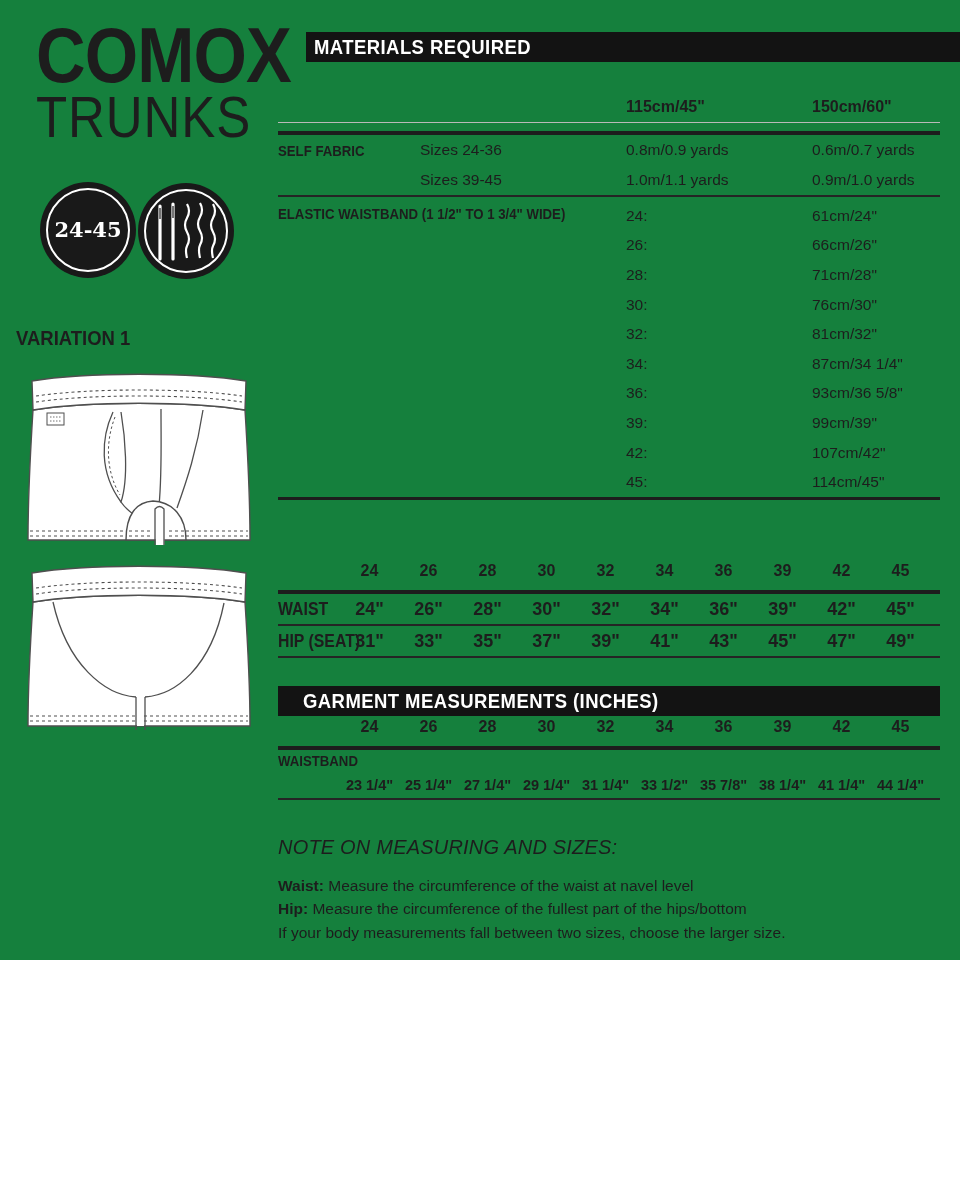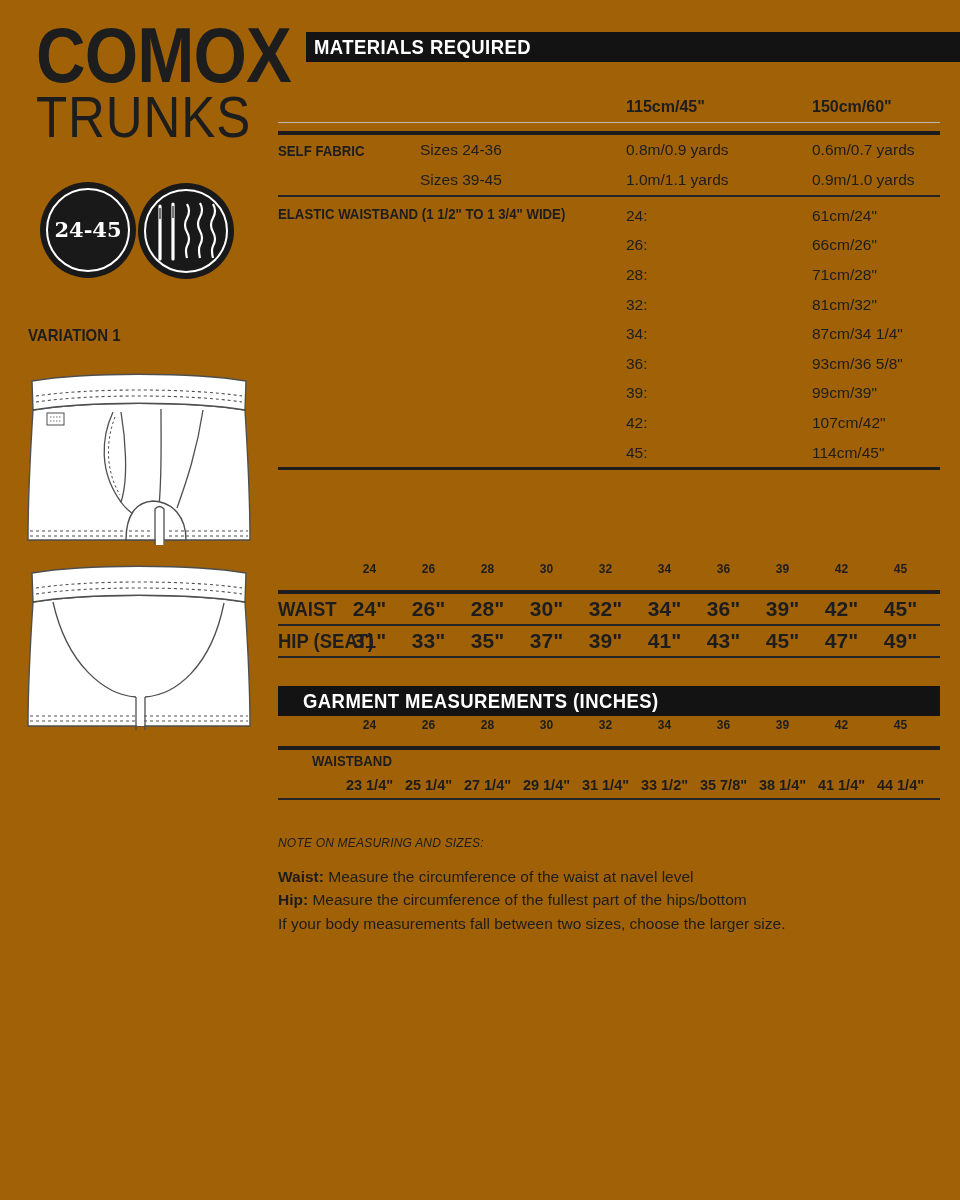--- a/index.html
+++ b/index.html
@@ -1,24 +1,24 @@
 <!DOCTYPE html>
 <html><head>
 <meta charset="utf-8">
 <style>
   html,body{margin:0;padding:0;background:#fff;}
-  #page{position:relative;width:960px;height:1200px;background:#a16207;overflow:hidden;
+  #page{position:relative;width:960px;height:960px;background:#15803d;overflow:hidden;
         font-family:"Liberation Sans", sans-serif;color:#1d1d1d;text-decoration:underline;}
   .cx{display:inline-block;transform:scaleX(.88);transform-origin:0 50%;white-space:nowrap;}
   
   .title-block{position:absolute;left:36px;top:20px;}
   .t1{font-size:78px;font-weight:700;line-height:.92;letter-spacing:-1px;}
   .t2{font-size:58px;font-weight:400;line-height:1.0;letter-spacing:1px;margin-top:-4px;}
   .badges{position:absolute;left:38px;top:180px;}
-  .variation{position:absolute;left:28px;top:326px;font-size:17px;font-weight:700;}
+  .variation{position:absolute;left:16px;top:326px;font-size:21px;font-weight:700;}
   .illus-front{position:absolute;left:25px;top:368px;}
   .illus-back{position:absolute;left:25px;top:560px;}
   
   .banner{position:absolute;left:278px;width:662px;height:30px;background:#131313;color:#fff;
           display:flex;align-items:center;padding-left:8px;box-sizing:border-box;}
   .banner span{font-size:21px;font-weight:700;letter-spacing:.5px;}
   #banner-materials{top:32px;margin-left:28px;}
   #banner-body{top:528px;}
   #banner-garment{top:686px;padding-left:25px;}
   
@@ -34,30 +34,30 @@
   #elastic-block{position:relative;padding-top:4px;}
   .ela-row{display:grid;grid-template-columns:348px 186px 128px;height:29.6px;align-items:center;}
   #elastic-label{position:absolute;left:0;top:8px;}
   
   .mtable{position:absolute;left:278px;width:662px;}
   #body-table{top:562px;}
   #garment-table{top:718px;}
   .size-grid{display:grid;grid-template-columns:62px repeat(10,59px);}
   .size-head{height:28px;border-bottom:4px solid #1d1d1d;}
   .size-head .c{display:flex;align-items:flex-end;justify-content:center;padding-bottom:19px;
-                font-weight:700;font-size:12px;}
+                font-weight:700;font-size:16px;}
   .mrow{height:30px;border-bottom:2px solid #252525;}
-  .mrow .c{display:flex;align-items:center;justify-content:center;font-weight:700;font-size:21px;}
+  .mrow .c{display:flex;align-items:center;justify-content:center;font-weight:700;font-size:18px;}
   .mrow .c.l{justify-content:flex-start;}
-  .wb-label-row{height:21px;display:flex;align-items:center;margin-left:34px;}
+  .wb-label-row{height:21px;display:flex;align-items:center;}
   .wb-values{height:27px;border-bottom:2px solid #252525;}
   .wb-values .c{font-size:14.5px;}
   
   #notes{position:absolute;left:278px;top:836px;width:662px;}
-  #notes .nt{font-style:italic;font-size:12px;font-weight:500;letter-spacing:.2px;margin-bottom:15px;}
+  #notes .nt{font-style:italic;font-size:20px;font-weight:500;letter-spacing:.2px;margin-bottom:15px;}
   #notes .nl{font-size:15.5px;line-height:23.4px;}
   #notes .nb{font-weight:700;text-align:center;}
   svg text{font-family:"DejaVu Serif", serif;}
 </style>
 </head>
 <body>
 
 <div id="page">
 
   <div class="title-block">
@@ -186,20 +186,25 @@
         </div>
       <div class="ela-row">
           <div></div>
           <div>26:</div>
           <div>66cm/26"</div>
         </div>
       <div class="ela-row">
           <div></div>
           <div>28:</div>
           <div>71cm/28"</div>
+        </div>
+      <div class="ela-row">
+          <div></div>
+          <div>30:</div>
+          <div>76cm/30"</div>
         </div>
       <div class="ela-row">
           <div></div>
           <div>32:</div>
           <div>81cm/32"</div>
         </div>
       <div class="ela-row">
           <div></div>
           <div>34:</div>
           <div>87cm/34 1/4"</div>

